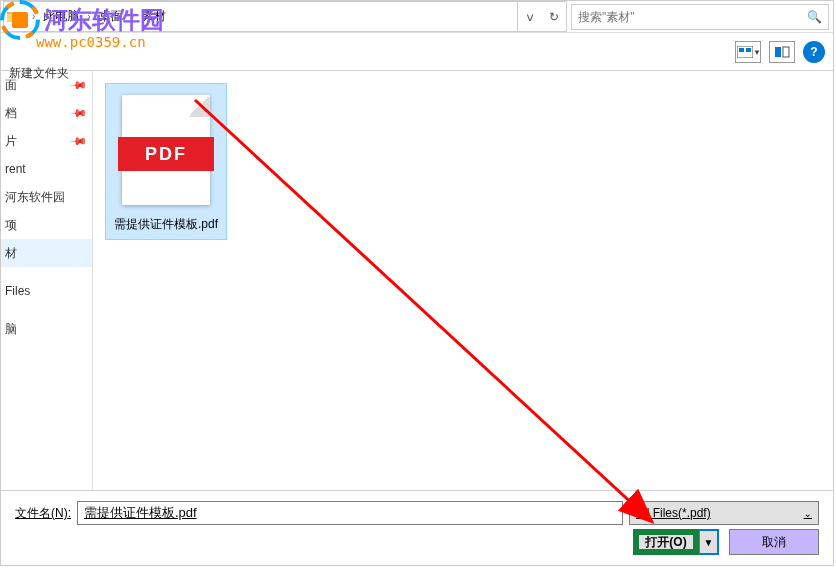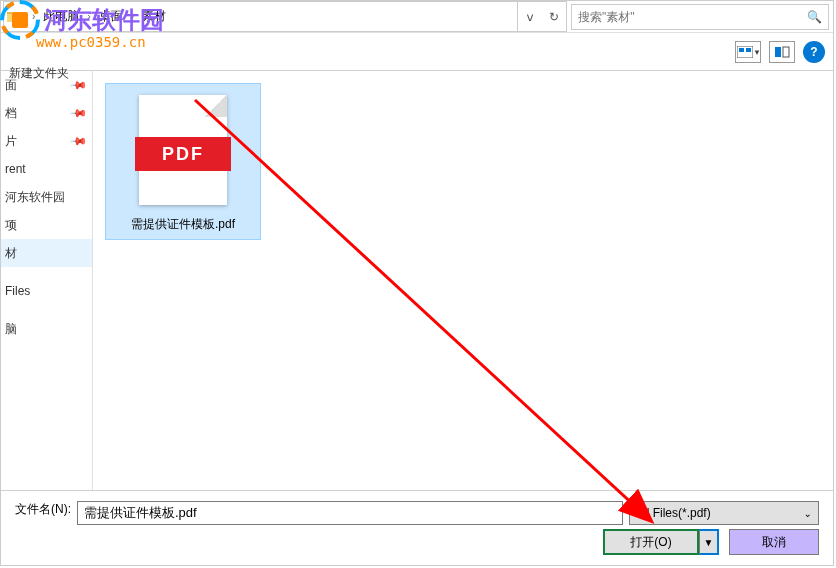--- a/index.html
+++ b/index.html
@@ -25,35 +25,35 @@
     .view-icon { width: 26px; height: 22px; border: 1px solid #999; display: flex; align-items: center; justify-content: center; color: #444; font-size: 14px; }
     .help-circle { width: 22px; height: 22px; border-radius: 50%; background: #0078d4; color: #fff; display: flex; align-items: center; justify-content: center; font-weight: bold; }
     
     .body { flex: 1; display: flex; min-height: 0; }
     .sidebar { width: 92px; border-right: 1px solid #e0e0e0; overflow: hidden; }
     .sidebar-item { height: 28px; display: flex; align-items: center; justify-content: space-between; padding: 0 6px 0 4px; color: #333; }
     .sidebar-item .pin { color: #888; font-size: 11px; transform: rotate(45deg); display: inline-block; }
     .sidebar-item.selected { background: #e5f3ff; }
     
     .content { flex: 1; padding: 12px; position: relative; }
-    .file-tile { width: 156px; text-align: center; padding: 6px; background: #cce8ff; border: 1px solid #99d1ff; }
+    .file-tile { width: 122px; text-align: center; padding: 6px; background: #cce8ff; border: 1px solid #99d1ff; }
     .file-icon-wrap { height: 120px; display: flex; align-items: center; justify-content: center; }
     .pdf-icon { width: 88px; height: 110px; background: #fff; box-shadow: 0 1px 4px rgba(0,0,0,.3); position: relative; }
     .pdf-icon::before { content: ""; position: absolute; top: 0; right: 0; width: 22px; height: 22px; background: linear-gradient(135deg, #fff 50%, #ddd 50%); }
     .pdf-band { position: absolute; top: 42px; left: -4px; right: -4px; height: 34px; background: #e41e26; color: #fff; font-weight: bold; font-size: 18px; display: flex; align-items: center; justify-content: center; letter-spacing: 2px; }
     .file-name { margin-top: 6px; line-height: 1.4; word-break: break-all; }
     
     .bottom-bar { border-top: 1px solid #d0d0d0; padding: 10px 14px; }
-    .filename-row { display: flex; align-items: flex-start; gap: 6px; margin-bottom: 0; }
+    .filename-row { display: flex; align-items: center; gap: 6px; margin-bottom: 0; text-decoration: underline; }
     .filename-row label { white-space: nowrap; }
     .filename-input { flex: 1; height: 24px; border: 1px solid #7a7a7a; padding: 0 6px; font-size: 13px; }
     .filetype-combo { width: 190px; height: 24px; border: 1px solid #7a7a7a; background: #e1e1e1; display: flex; align-items: center; justify-content: space-between; padding: 0 6px; }
     .btn-row { display: flex; justify-content: flex-end; gap: 10px; margin-top: 4px; }
     .btn { width: 90px; height: 26px; border: 1px solid #7a7a7a; background: #c4b5fd; display: flex; align-items: center; justify-content: center; }
-    .btn.open { border: 2px solid #15803d; background: #e1e1e1; width: 96px; }
+    .btn.open { border: 6px solid #15803d; background: #e1e1e1; width: 66px; font-weight: bold; }
     .open-drop { width: 20px; height: 26px; border: 2px solid #0078d4; border-left: 1px solid #7a7a7a; background: #e1e1e1; display: flex; align-items: center; justify-content: center; }
     
     .watermark-logo { position: absolute; top: 0px; left: 0px; z-index: 100; display: flex; align-items: center; gap: 4px; font-size: 24px; font-weight: bold; color: #8b5cf6; font-family: "SimHei", sans-serif; }
     .watermark-logo .logo-sq { width: 40px; height: 40px; border-radius: 8px; display: flex; align-items: center; justify-content: center; position: relative; }
     .watermark-logo .logo-sq svg { width: 40px; height: 40px; }
     .watermark-url { position: absolute; top: 34px; left: 36px; z-index:100; color: #ff8800; font-size: 14px; font-family: monospace; }
     
     .annotation-arrow { position: absolute; top: 0; left: 0; width: 834px; height: 566px; z-index: 50; pointer-events: none; }
   </style>
 </head>

